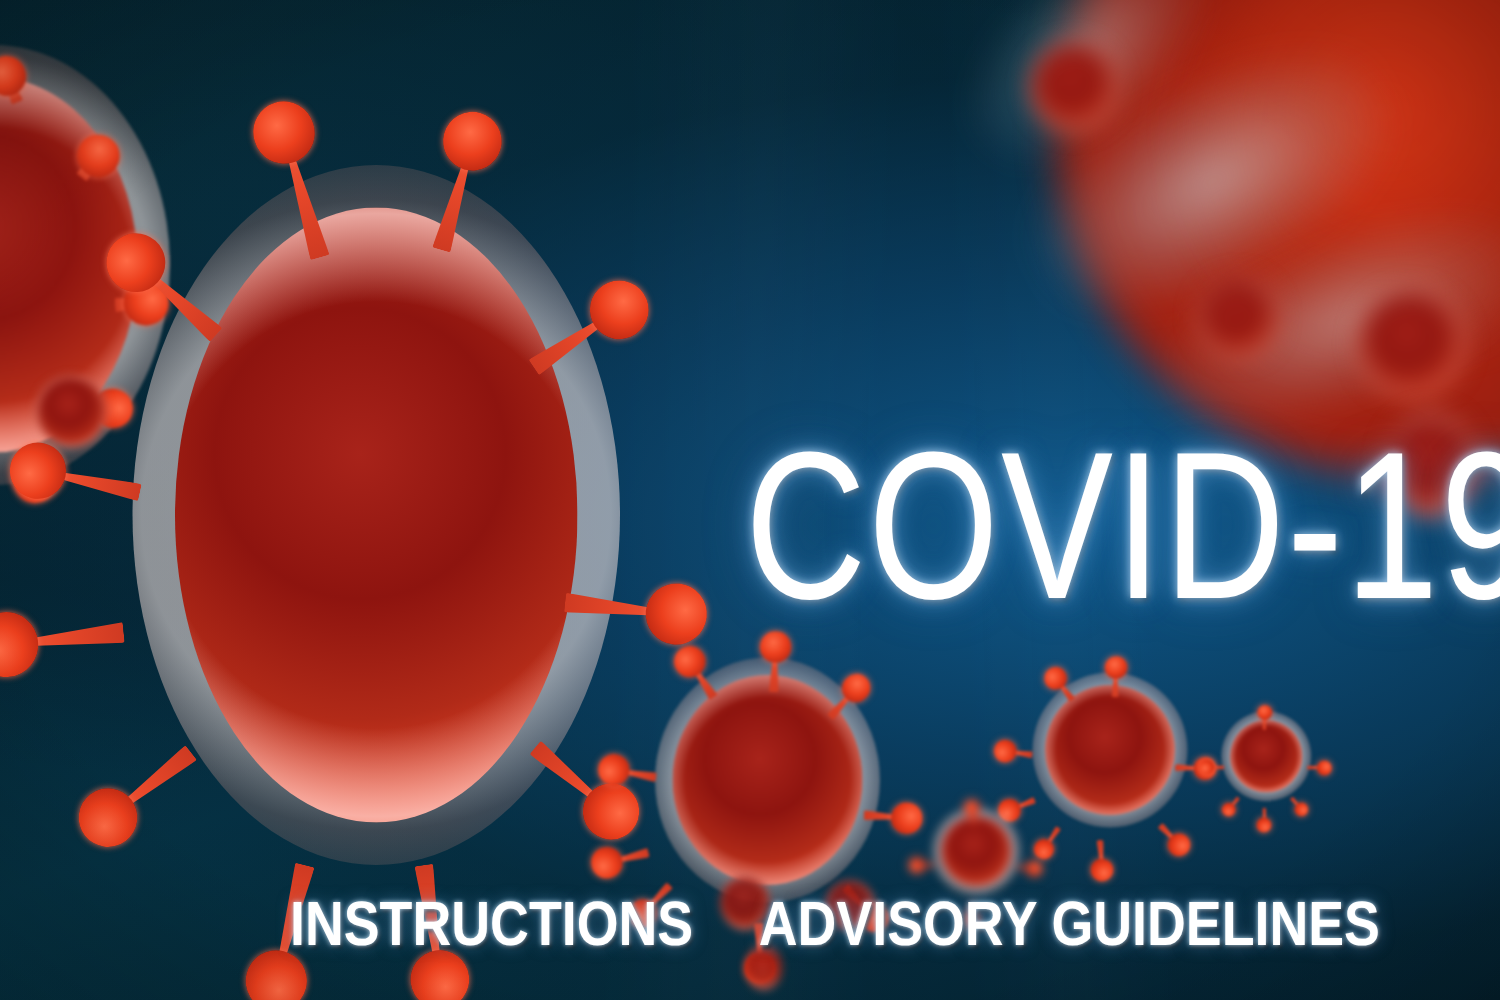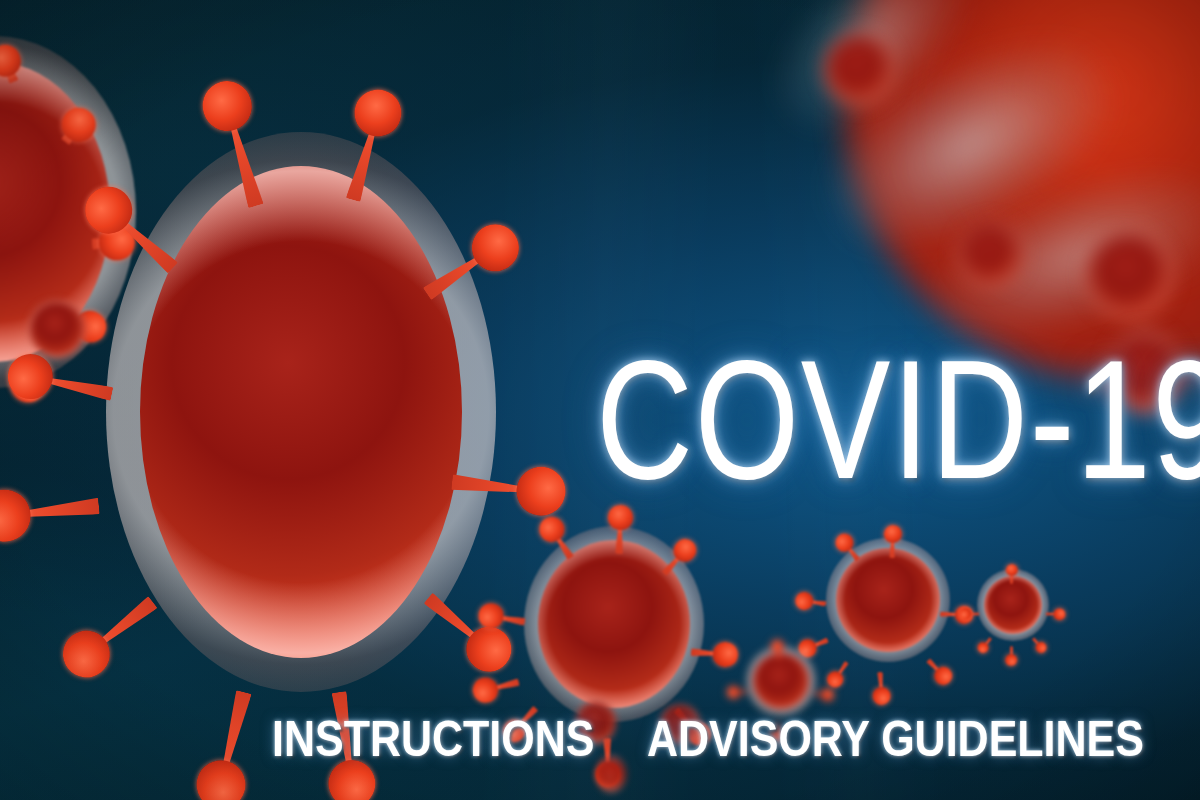--- a/index.html
+++ b/index.html
@@ -87,21 +87,20 @@
       0 0 9px rgba(190,225,255,.85),
       0 0 22px rgba(120,185,240,.55),
       0 0 44px rgba(70,140,205,.35),
       2px 3px 5px rgba(0,0,0,.55);
     white-space:nowrap;
   }
   #subtitle{
     position:absolute;left:232px;top:714px;width:920px;
     display:flex;justify-content:space-between;align-items:baseline;
     white-space:nowrap;
-    margin-left:40px;
   }
   .sub{
     font-family:"Liberation Sans Narrow","Liberation Sans",sans-serif;
     font-size:50px;line-height:1;font-weight:700;letter-spacing:0px;
     color:#ffffff;
     transform:scaleX(.86);transform-origin:left bottom;
     text-shadow:
       0 0 5px rgba(205,235,255,.9),
       0 0 14px rgba(110,175,235,.5),
       2px 2px 3px rgba(0,0,0,.75);

